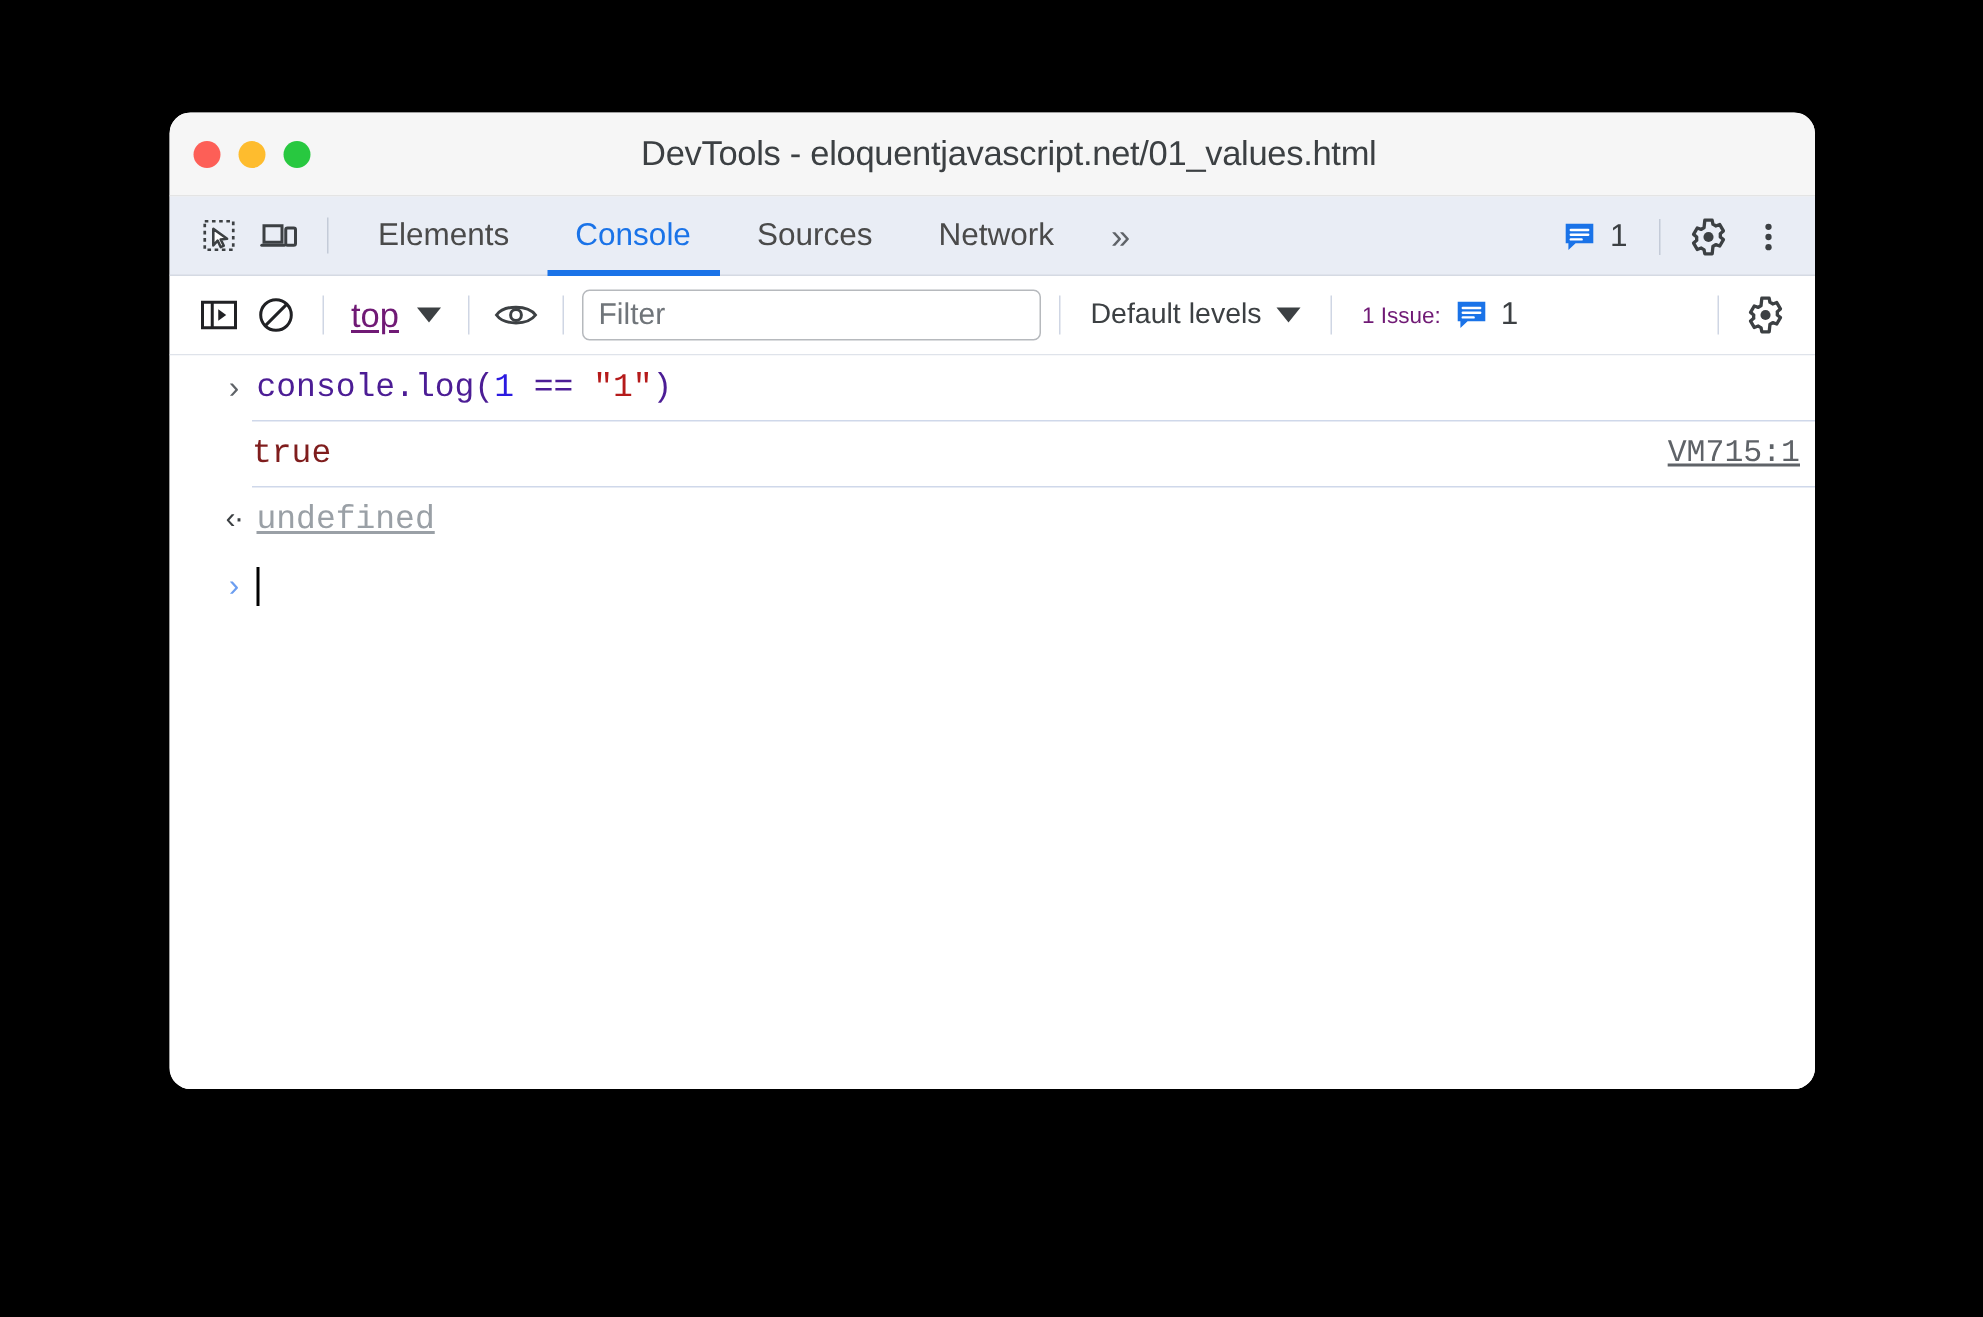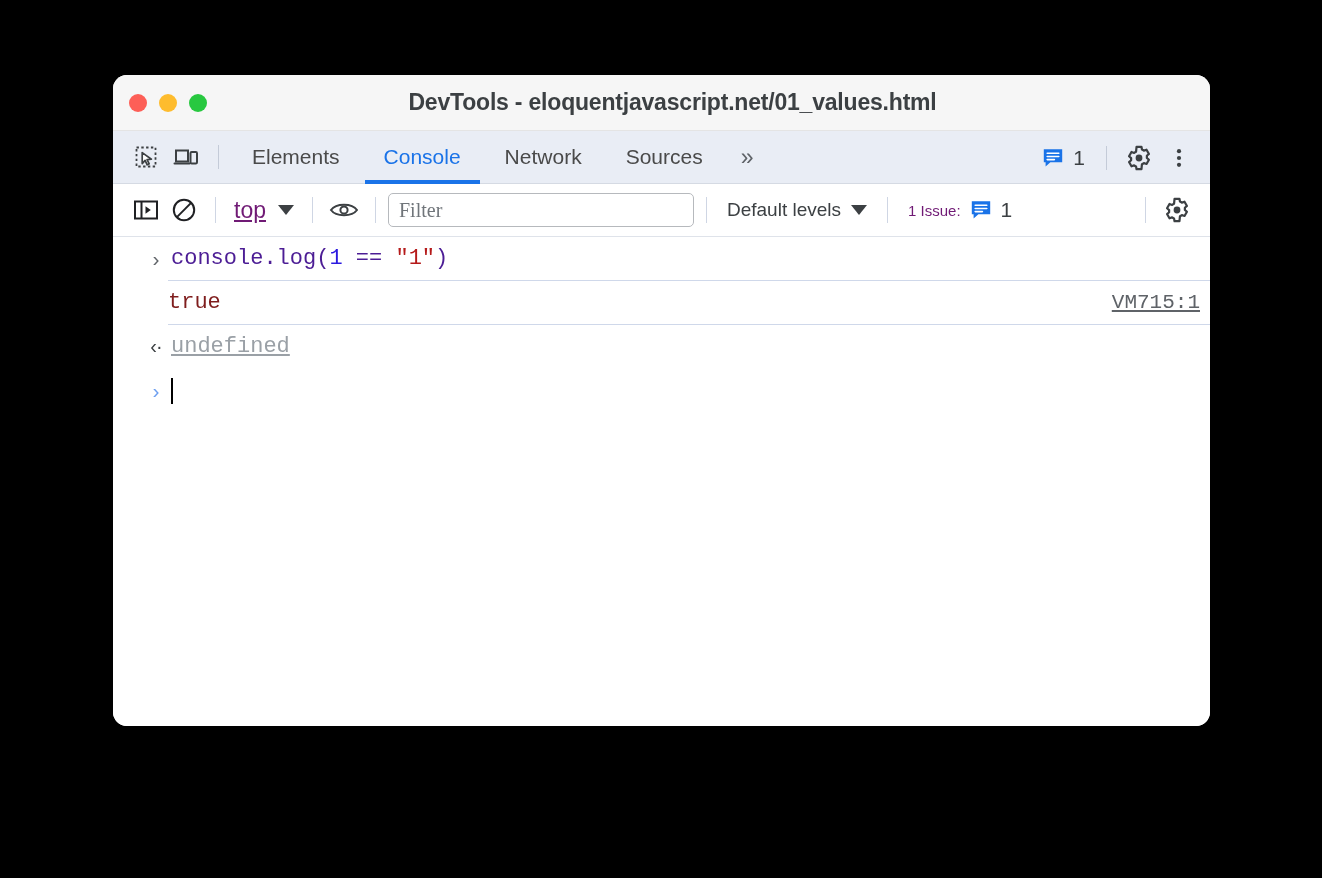--- a/index.html
+++ b/index.html
@@ -51,21 +51,21 @@
   }
   .dot { width: 18px; height: 18px; border-radius: 50%; display: block; }
   .dot.red    { background: #fd5f57; }
   .dot.yellow { background: #febc2e; }
   .dot.green  { background: #28c840; }
 
   .title-text {
     width: 100%;
     text-align: center;
     font-size: 23px;
-    font-weight: bold;
+    font-weight: normal;
     color: #3c4043;
     letter-spacing: -0.2px;
     padding-left: 22px;
   }
 
   
   .tabbar {
     position: relative;
     height: 53px;
     background: #e9edf5;
@@ -144,21 +144,21 @@
     width: 0; height: 0;
     border-left: 8px solid transparent;
     border-right: 8px solid transparent;
     border-top: 10px solid #3c4043;
   }
   .filter-input {
     width: 306px; height: 34px;
     border: 1px solid #b6b9bd;
     border-radius: 5px;
     background: #ffffff;
-    font-family: Liberation Serif, serif;
+    font-family: Liberation Sans, sans-serif;
     font-size: 20px;
     color: #4c1d95;
     padding: 0 10px;
     outline: none;
   }
   .filter-input::placeholder { color: #70757a; opacity: 1; }
   .levels {
     display: flex; align-items: center; gap: 10px;
     padding: 0 8px; height: 38px;
   }
@@ -275,22 +275,22 @@
             <path d="M1.5 18.5 H16.5" stroke="#3c4043" stroke-width="2" stroke-linecap="round"></path>
             <rect x="17.5" y="7" width="6.5" height="11.5" rx="1.2" fill="none" stroke="#3c4043" stroke-width="2"></rect>
           </svg>
         </div>
         <div class="vsep"></div>
       </div>
 
       <div class="tabs">
         <div class="tab">Elements</div>
         <div class="tab active">Console</div>
+        <div class="tab">Sources</div>
         <div class="tab">Network</div>
-        <div class="tab">Sources</div>
         <div class="tab-more">»</div>
       </div>
 
       <div class="tb-right">
         <div class="issue-chip">
           <svg width="22" height="22" viewBox="0 0 22 22">
             <path d="M1.8 2.2 H20.2 V15.2 H8.4 L3.6 19.6 V15.2 H1.8 Z" fill="#1a73e8"></path>
             <g stroke="#ffffff" stroke-width="1.6" stroke-linecap="round">
               <path d="M5.2 6.3 H16.8"></path>
               <path d="M5.2 9.5 H16.8"></path>

